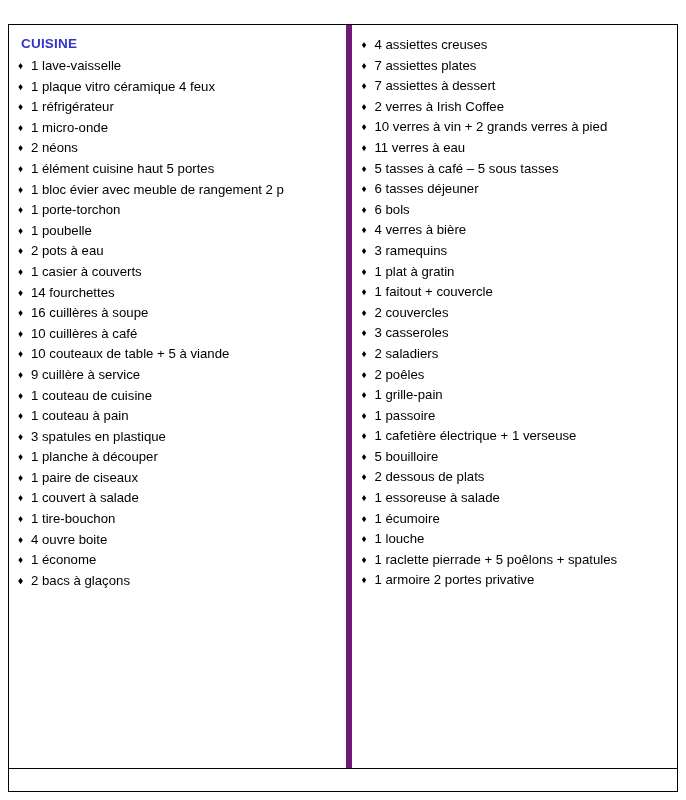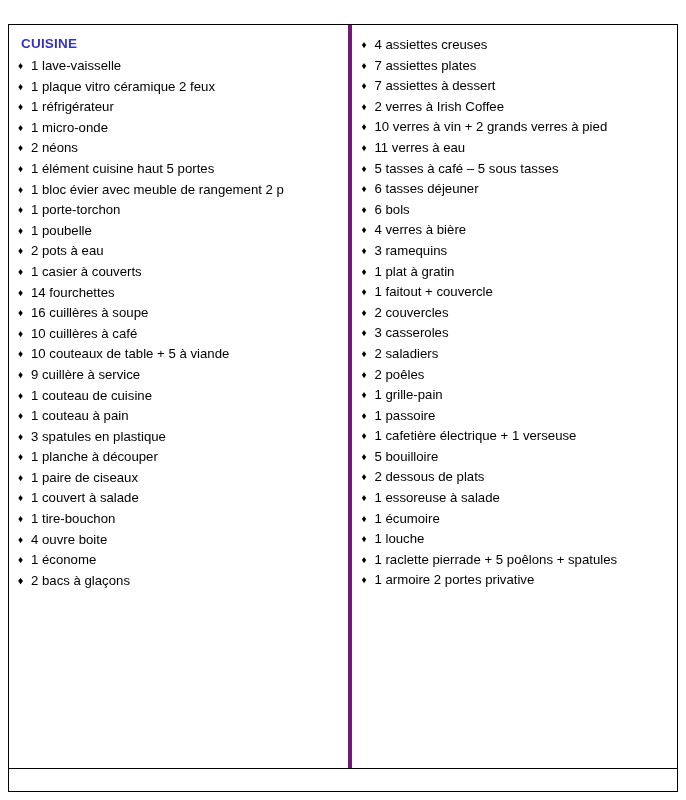--- a/index.html
+++ b/index.html
@@ -33,21 +33,21 @@
     box-sizing: border-box;
     display: flex;
   }
   .cell {
     box-sizing: border-box;
     padding: 10px 8px 4px 8px;
     position: relative;
   }
   .cell-left {
     width: 344px;
-    border-right: 4px solid #701a75;
+    border-right: 6px solid #701a75;
   }
   .cell-right {
     width: 325px;
   }
   .footer-strip {
     position: absolute;
     left: 8px;
     top: 769px;
     width: 670px;
     height: 23px;
@@ -91,21 +91,21 @@
 <body>
 
 <div class="page">
 
   <div class="table-outer">
 
     <div class="cell cell-left">
       <div class="section-title">CUISINE</div>
       <ul class="items">
         <li><span class="bullet">♦</span><span>1 lave-vaisselle</span></li>
-        <li><span class="bullet">♦</span><span>1 plaque vitro céramique 2 feux</span></li>
+        <li><span class="bullet">♦</span><span>1 plaque vitro céramique 4 feux</span></li>
         <li><span class="bullet">♦</span><span>1 réfrigérateur</span></li>
         <li><span class="bullet">♦</span><span>1 micro-onde</span></li>
         <li><span class="bullet">♦</span><span>2 néons</span></li>
         <li><span class="bullet">♦</span><span>1 élément cuisine haut 5 portes</span></li>
         <li><span class="bullet">♦</span><span>1 bloc évier avec meuble de rangement 2 p</span></li>
         <li><span class="bullet">♦</span><span>1 porte-torchon</span></li>
         <li><span class="bullet">♦</span><span>1 poubelle</span></li>
         <li><span class="bullet">♦</span><span>2 pots à eau</span></li>
         <li><span class="bullet">♦</span><span>1 casier à couverts</span></li>
         <li><span class="bullet">♦</span><span>14 fourchettes</span></li>

